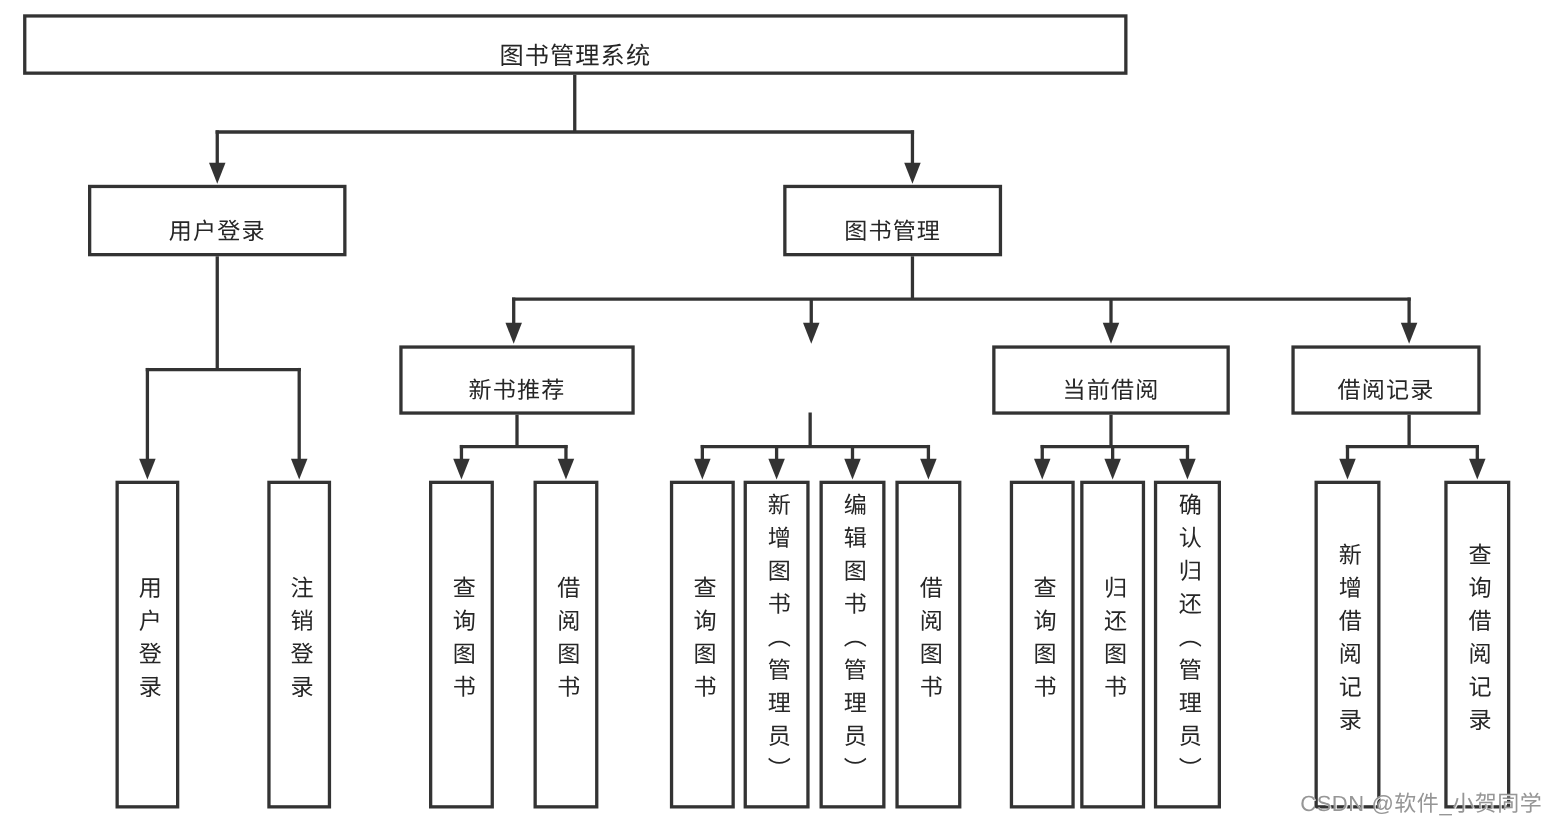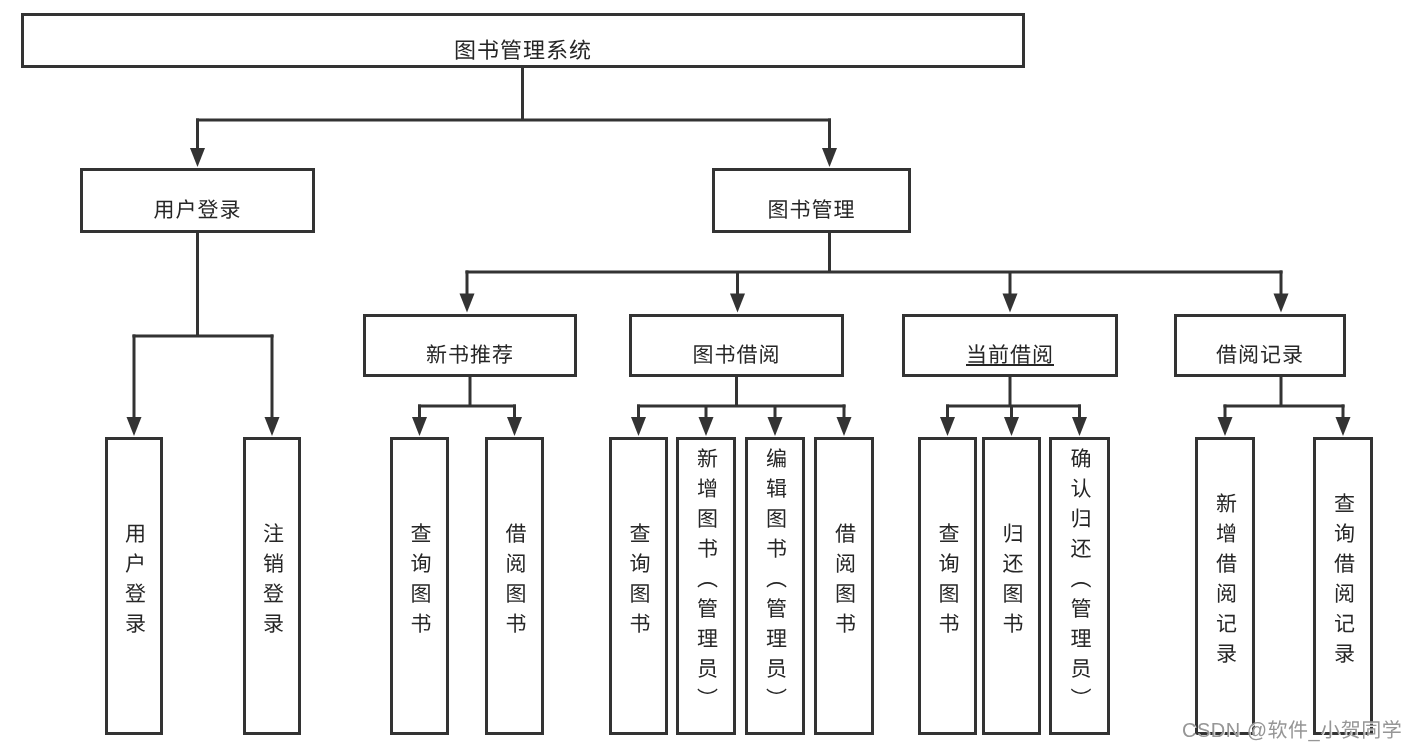--- a/index.html
+++ b/index.html
@@ -138,24 +138,21 @@
   <div class="box hbox" style="left:80px;top:168px;width:235px;height:65px;">
     <span>用户登录</span>
   </div>
   <div class="box hbox" style="left:712px;top:168px;width:199px;height:65px;">
     <span>图书管理</span>
   </div>
 
   <div class="box hbox" style="left:363px;top:314px;width:214px;height:63px;">
     <span>新书推荐</span>
   </div>
-  <div class="box hbox" style="left:629px;top:314px;width:215px;height:63px;">
-    <span>图书借阅</span>
-  </div>
-  <div class="box hbox" style="left:902px;top:314px;width:216px;height:63px;text-decoration:underline;">
+  <div class="box hbox" style="left:902px;top:314px;width:216px;height:63px;">
     <span>当前借阅</span>
   </div>
   <div class="box hbox" style="left:1174px;top:314px;width:172px;height:63px;">
     <span>借阅记录</span>
   </div>
 
   <div class="box vbox" style="left:105px;top:437px;width:58px;height:298px;">
     <span>用户登录</span>
   </div>
   <div class="box vbox" style="left:243px;top:437px;width:58px;height:298px;">

